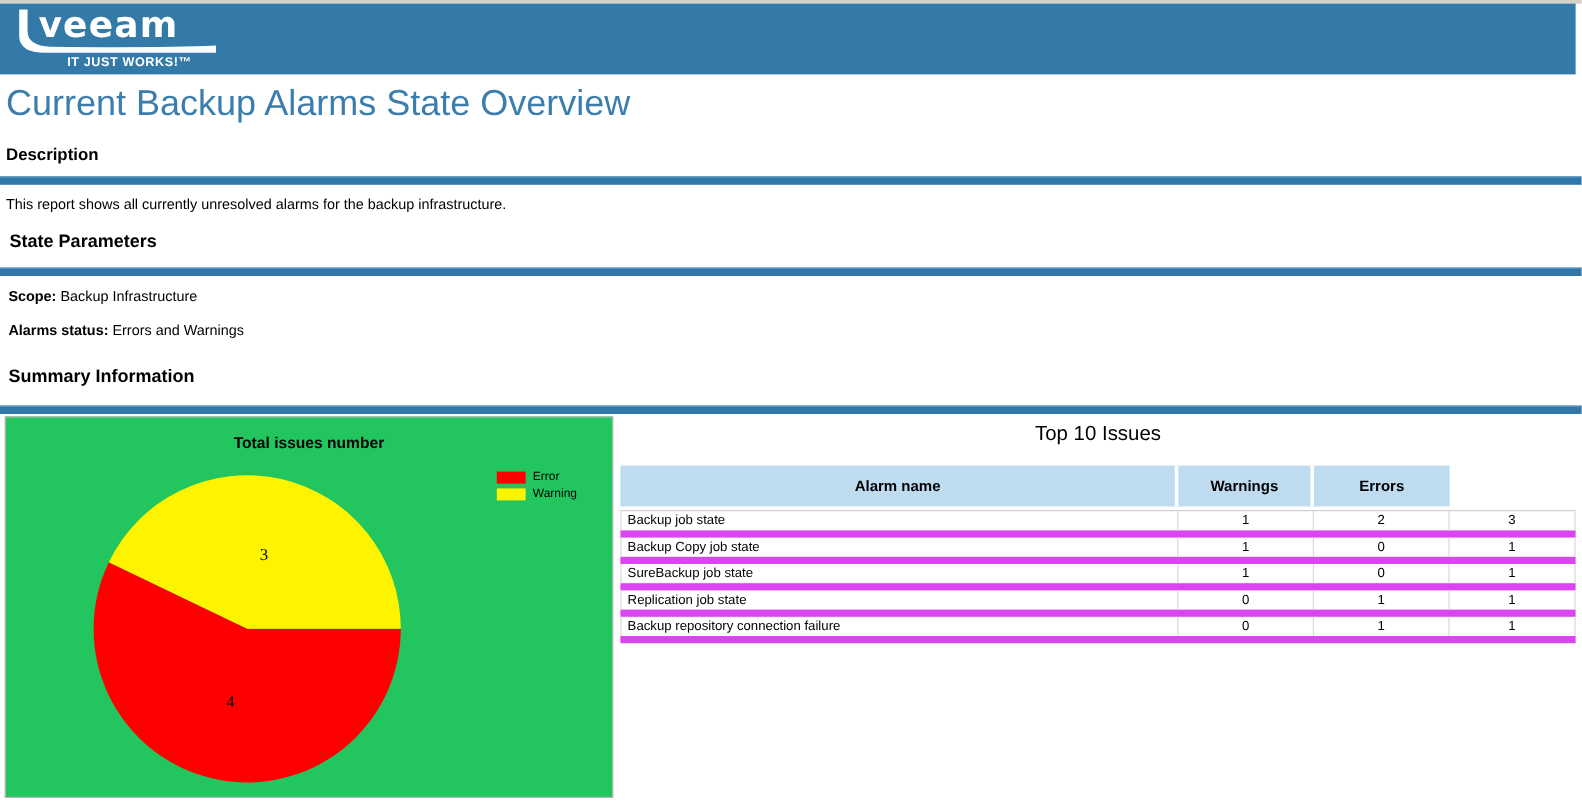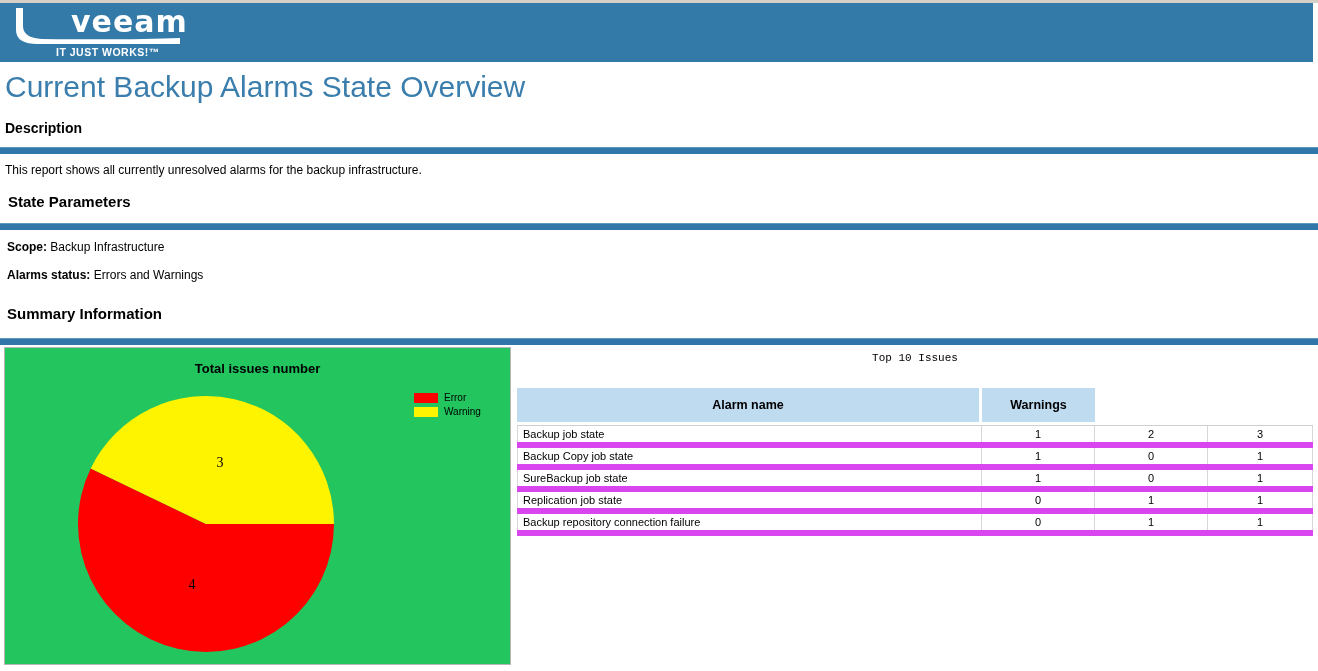--- a/index.html
+++ b/index.html
@@ -9,21 +9,21 @@
     font-family:"Liberation Sans", sans-serif; color:#000;
   }
   
   .top-strip { position:absolute; left:0; top:0; width:1318px; height:3px; background:#d4d0c8; }
   
   .banner { position:absolute; left:0; top:3px; width:1313px; height:59px; background:#337aa9; }
   .logo { position:absolute; left:12px; top:3px; width:170px; height:54px; }
   .logo-swoosh { position:absolute; left:0; top:0; }
   .logo-text {
     position:absolute; left:20px; top:1px; color:#fff; font-weight:bold;
-    font-size:30px; letter-spacing:1px; line-height:30px; font-family:"DejaVu Sans", sans-serif;margin-left:39px;
+    font-size:30px; letter-spacing:1px; line-height:30px; font-family:"DejaVu Sans", sans-serif;
   }
   .logo-tagline {
     position:absolute; left:44px; top:40px; color:#fff; font-weight:bold;
     font-size:10.5px; letter-spacing:0.5px; white-space:nowrap;
   }
   
   .page-title { position:absolute; left:5px; top:70px; font-size:30px; color:#3b7ead; white-space:nowrap; }
   .sec-heading { position:absolute; font-weight:bold; color:#000; white-space:nowrap; }
   .h-desc { left:5px; top:120px; font-size:14px; }
   .h-params { left:8px; top:193px; font-size:15px; }
@@ -38,21 +38,21 @@
   .chart-box { position:absolute; left:4px; top:347px; width:507px; height:318px; border:1px solid #b6b6b6; background:#22c55e; }
   .chart-title { position:absolute; left:0; top:13px; width:100%; text-align:center; font-weight:bold; font-size:13px; }
   .legend { position:absolute; left:409px; top:44px; }
   .legend-row { display:flex; align-items:center; margin-bottom:3px; }
   .legend-swatch { width:24px; height:10px; margin-right:6px; }
   .legend-label { font-size:10px; }
   .pie-svg { position:absolute; left:71px; top:46px; }
   .pie-svg text { font-family:"Liberation Serif", serif; font-size:14px; fill:#000; text-anchor:middle; }
   
   .table-area { position:absolute; left:517px; top:347px; width:796px; }
-  .table-title { width:100%; text-align:center; font-size:11px; padding-top:5px; height:41px;font-family:Liberation Mono, monospace; }
+  .table-title { width:100%; text-align:center; font-size:17px; padding-top:5px; height:41px; }
   .thead { display:flex; height:34px; }
   .thead .cell {
     background:#bfdbf0; font-weight:bold; font-size:12.5px;
     display:flex; align-items:center; justify-content:center;
   }
   .thead .cell:not(:last-child) { border-right:3px solid #ffffff; }
   .tbody { margin-top:3px; border-top:1px solid #cfcfcf; }
   .trow { display:flex; height:22px; border-bottom:6px solid #d946ef; }
   .trow .cell { font-size:11px; display:flex; align-items:center; justify-content:center; border-right:1px solid #d8d8d8; }
   .trow .cell:first-child { border-left:1px solid #d8d8d8; justify-content:flex-start; padding-left:5px; }
@@ -111,20 +111,21 @@
       <text x="116.0" y="195.1">4</text>
       <text x="144.0" y="72.9">3</text>
     </svg>
 </div>
 
 <div class="table-area">
   <div class="table-title">Top 10 Issues</div>
   <div class="thead">
     <div class="cell c1">Alarm name</div>
     <div class="cell c2">Warnings</div>
+    <div class="cell c3">Errors</div>
   </div>
   <div class="tbody">
     <div class="trow">
       <div class="cell c1">Backup job state</div>
       <div class="cell c2">1</div>
       <div class="cell c3">2</div>
       <div class="cell c4">3</div>
     </div>
     <div class="trow">
       <div class="cell c1">Backup Copy job state</div>

